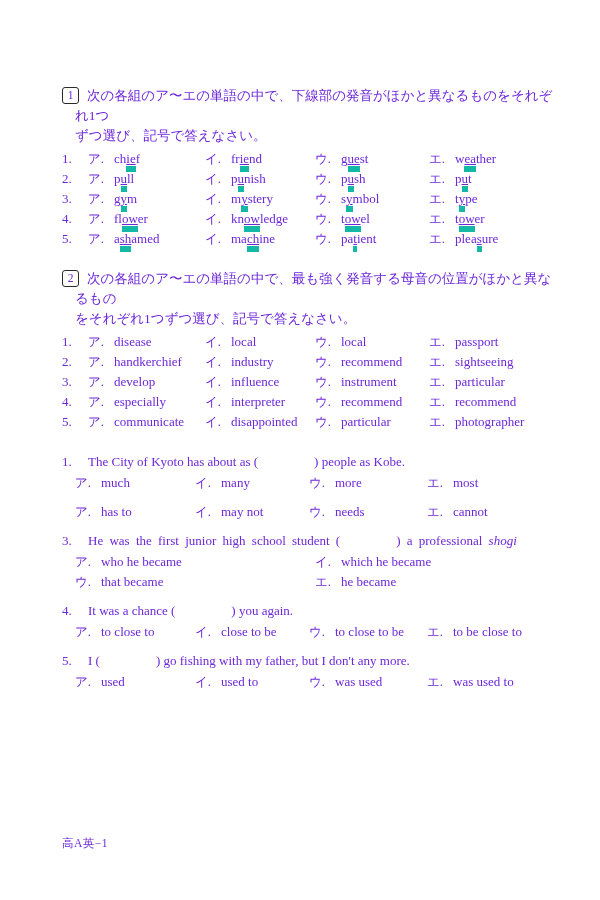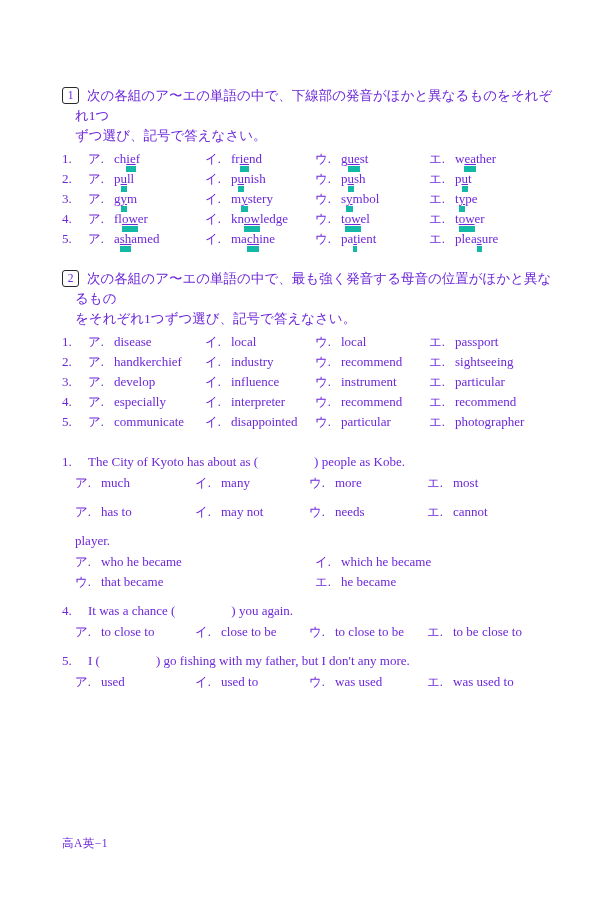--- a/index.html
+++ b/index.html
@@ -285,21 +285,21 @@
               <span class="kana">ウ.</span>
               <span class="word">needs</span>
             </span>
             <span class="q-cell">
               <span class="kana">エ.</span>
               <span class="word">cannot</span>
             </span>
           </div>
         </div>
         <div class="q">
-          <div class="q-line cont spread"><span>player.</span></div>
+          <div class="q-line spread"><span class="q-num">3.</span><span>He was the first junior high school student (</span><span class="blank"></span><span>) a professional </span><span class="it">shogi</span></div>
           <div class="q-opts two">
             <span class="q-cell">
               <span class="kana">ア.</span>
               <span class="word">who he became</span>
             </span>
             <span class="q-cell">
               <span class="kana">イ.</span>
               <span class="word">which he became</span>
             </span>
             <span class="q-cell">

